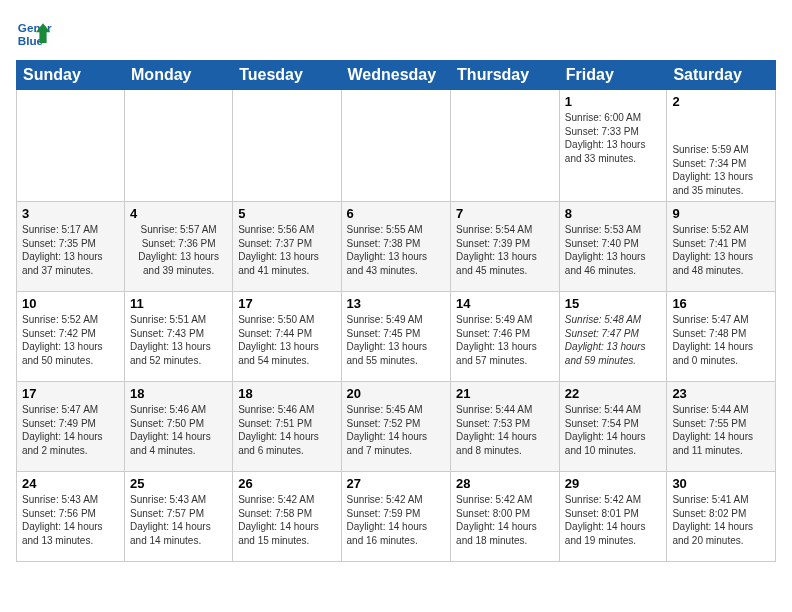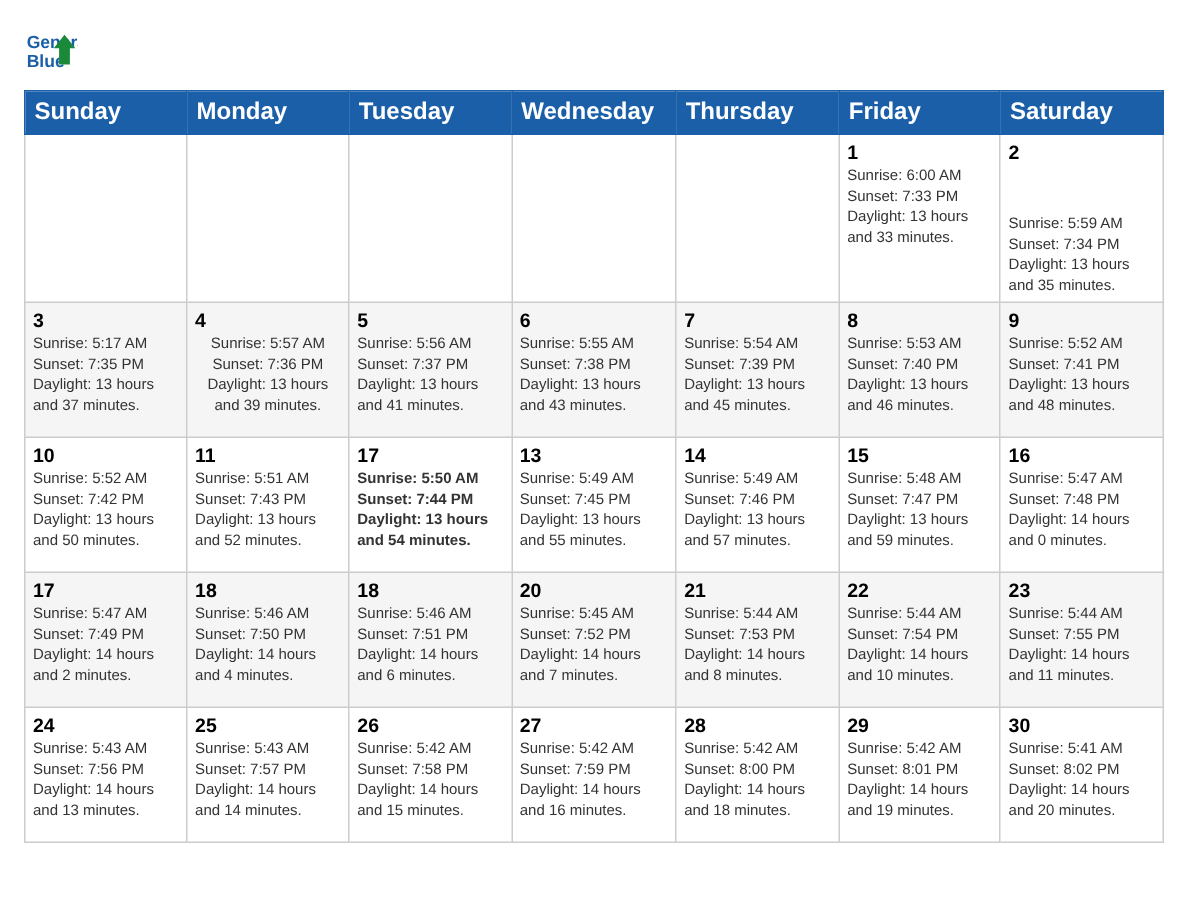--- a/index.html
+++ b/index.html
@@ -184,42 +184,42 @@
         </td>
         <td>
           <div class="day-num">11</div>
           <div class="day-info" style="white-space: pre-line;">Sunrise: 5:51 AM
 Sunset: 7:43 PM
 Daylight: 13 hours
 and 52 minutes.</div>
         </td>
         <td>
           <div class="day-num">17</div>
-          <div class="day-info" style="white-space: pre-line; font-weight: bold;">Sunrise: 5:50 AM
+          <div class="day-info" style="white-space: pre-line;">Sunrise: 5:50 AM
 Sunset: 7:44 PM
 Daylight: 13 hours
 and 54 minutes.</div>
         </td>
         <td>
           <div class="day-num">13</div>
           <div class="day-info" style="white-space: pre-line;">Sunrise: 5:49 AM
 Sunset: 7:45 PM
 Daylight: 13 hours
 and 55 minutes.</div>
         </td>
         <td>
           <div class="day-num">14</div>
           <div class="day-info" style="white-space: pre-line;">Sunrise: 5:49 AM
 Sunset: 7:46 PM
 Daylight: 13 hours
 and 57 minutes.</div>
         </td>
         <td>
           <div class="day-num">15</div>
-          <div class="day-info" style="white-space: pre-line;">Sunrise: 5:48 AM
+          <div class="day-info" style="white-space: pre-line; font-style: italic;">Sunrise: 5:48 AM
 Sunset: 7:47 PM
 Daylight: 13 hours
 and 59 minutes.</div>
         </td>
         <td>
           <div class="day-num">16</div>
           <div class="day-info" style="white-space: pre-line;">Sunrise: 5:47 AM
 Sunset: 7:48 PM
 Daylight: 14 hours
 and 0 minutes.</div>

